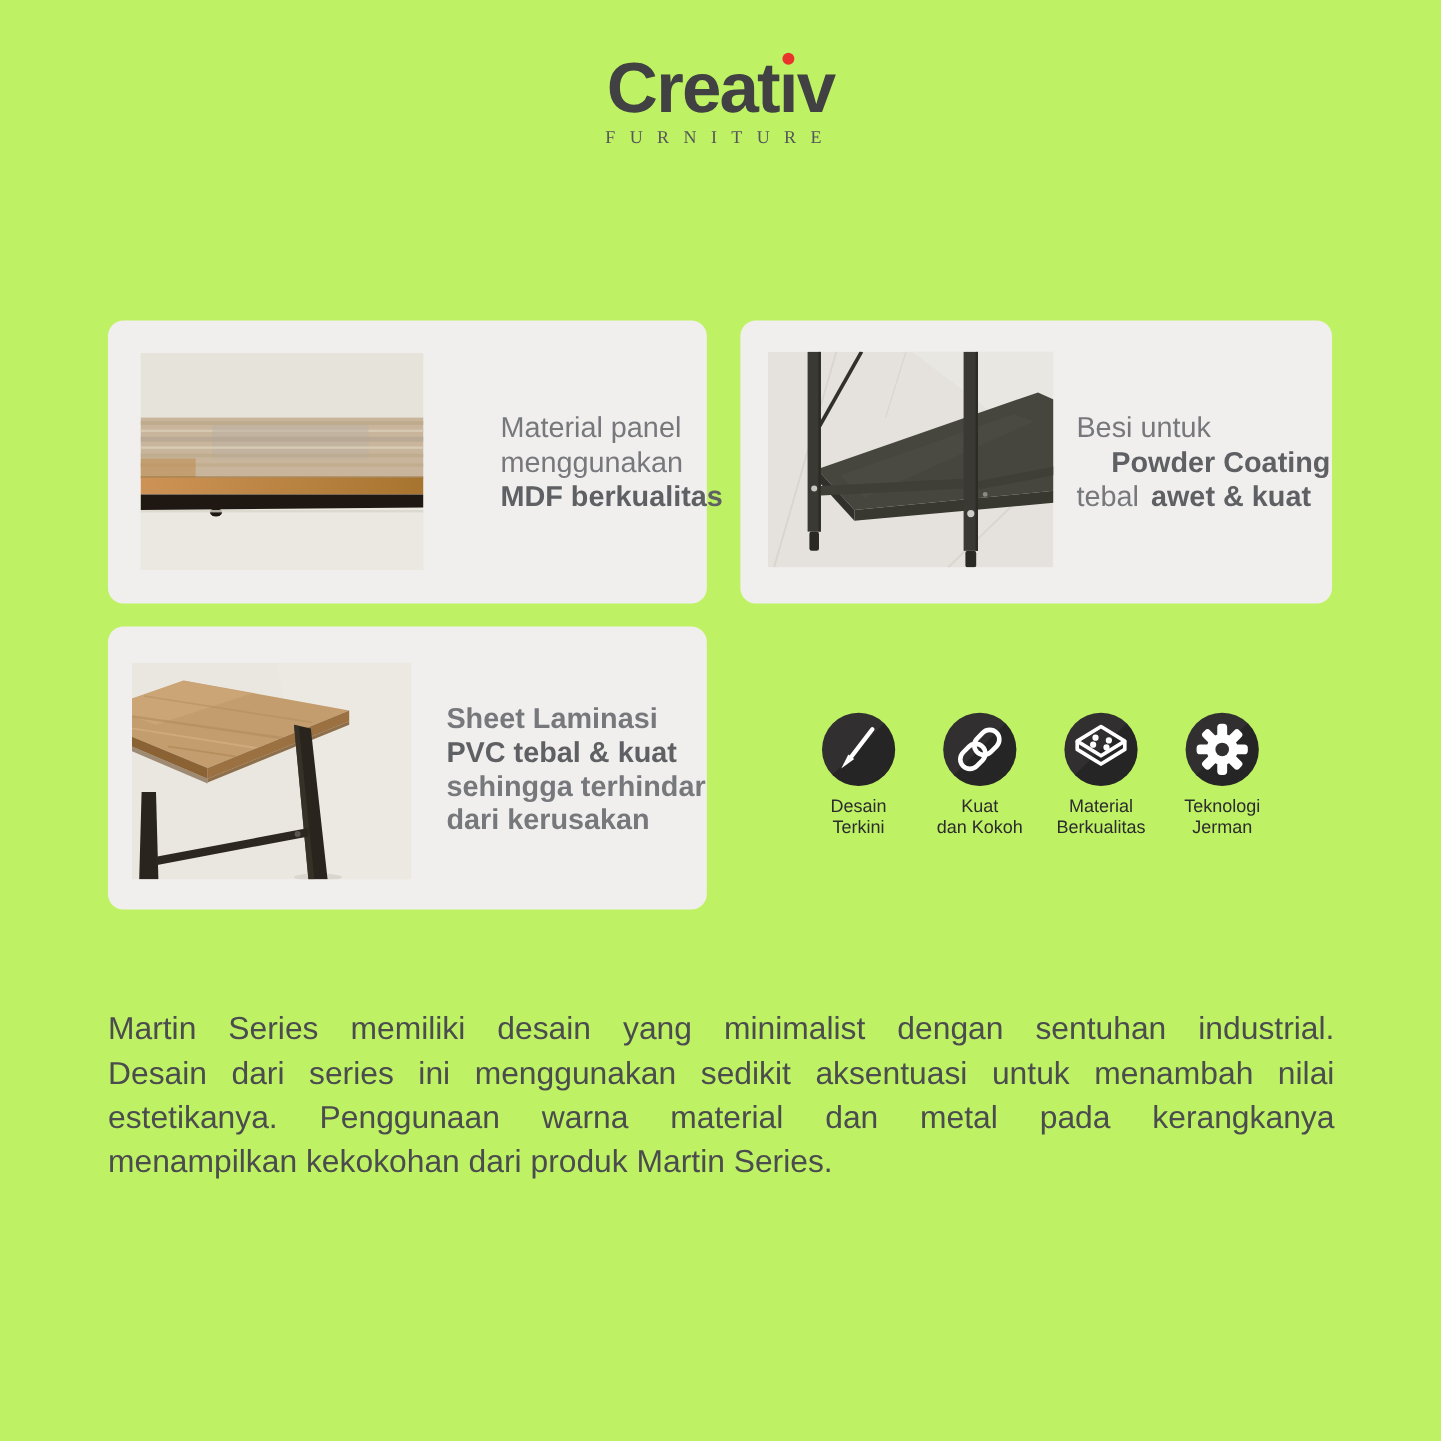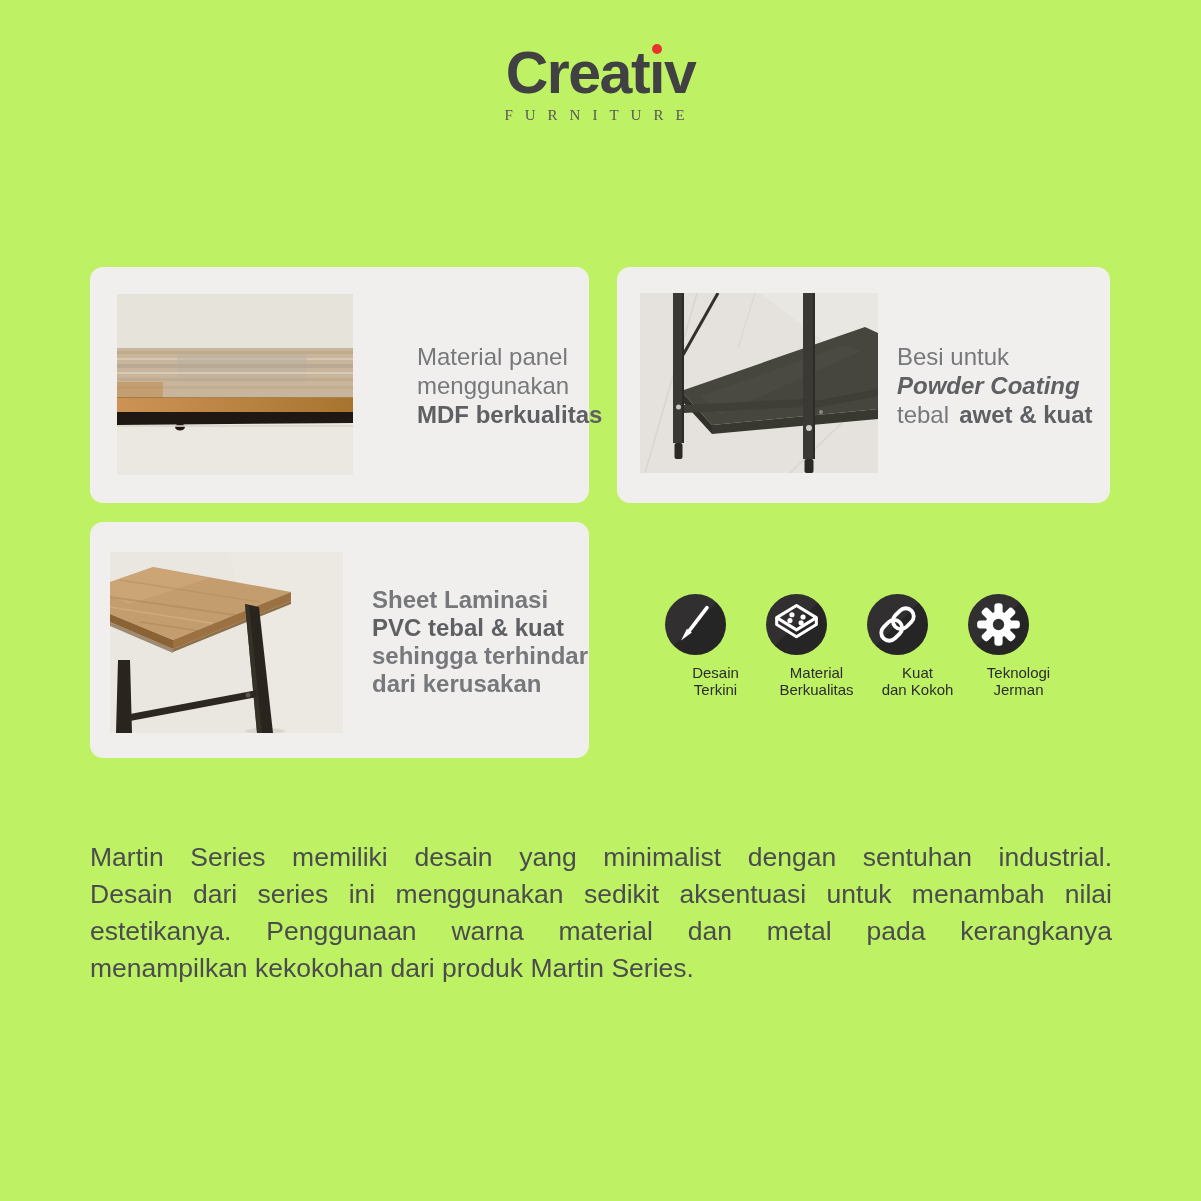--- a/index.html
+++ b/index.html
@@ -37,25 +37,25 @@
   #photo-powder{left:23px;top:26px;width:238px;height:180px;}
   #photo-laminate{left:20px;top:30px;width:233px;height:181px;}
   .photo svg{display:block;width:100%;height:100%;}
   .card-text{position:absolute;}
   #text-mdf{left:285px;top:75px;margin-left:42px;}
   #text-powder{left:280px;top:75px;}
   #text-laminate{left:282px;top:64px;}
   .card-line{font-size:24px;line-height:29px;color:var(--text-reg);white-space:nowrap;}
   #text-laminate .card-line{line-height:28px;font-weight:bold;}
   .t-bold{font-weight:700;color:var(--text-bold);}
-  .t-bi{font-weight:700;font-style:italic;color:var(--text-bold);}
+  .t-bi{font-weight:700;color:var(--text-bold);margin-left:29px;}
   .seg-gap{margin-right:0.42em;}
   
   .features{position:absolute;left:665px;top:594px;display:flex;}
-  .feature{width:101px;display:flex;flex-direction:column;}
+  .feature{width:101px;display:flex;flex-direction:column;align-items:center;}
   .circle{width:61px;height:61px;border-radius:50%;background:var(--circle);position:relative;overflow:hidden;flex:0 0 auto;}
   .circle .lshadow{position:absolute;inset:0;background:linear-gradient(135deg, transparent 49%, rgba(0,0,0,0.22) 50%);}
   .circle svg{position:relative;z-index:2;display:block;width:61px;height:61px;}
   .feature-label{margin-top:10px;text-align:center;font-size:15px;line-height:16.5px;color:var(--label);}
   
   .description{position:absolute;left:90px;top:839px;width:1022px;font-size:26.5px;line-height:37px;color:var(--para);}
   .desc-line{text-align:justify;text-align-last:justify;}
   .desc-line.last{text-align:center;text-align-last:left;}
 </style>
 </head>
@@ -187,47 +187,47 @@
       <div class="feature-label">
         <div>Desain</div>
         <div>Terkini</div>
       </div>
     </div>
 
     <div class="feature">
       <div class="circle">
         <span class="lshadow"></span>
         <svg viewBox="0 0 40 40">
+          <g transform="rotate(45 20 20)">
+            <rect x="14.75" y="7.1" width="10.5" height="15" rx="5.25" fill="none" stroke="#ffffff" stroke-width="2.5"></rect>
+            <rect x="14.75" y="17.9" width="10.5" height="15" rx="5.25" fill="none" stroke="#ffffff" stroke-width="2.5"></rect>
+          </g>
+        </svg>
+      </div>
+      <div class="feature-label">
+        <div>Kuat</div>
+        <div>dan Kokoh</div>
+      </div>
+    </div>
+
+    <div class="feature">
+      <div class="circle">
+        <span class="lshadow"></span>
+        <svg viewBox="0 0 40 40">
           <polygon points="20,7.5 33,15.5 20,23.5 7,15.5" fill="none" stroke="#ffffff" stroke-width="2" stroke-linejoin="round"></polygon>
           <polyline points="7,15.5 7,20 20,28 33,20 33,15.5" fill="none" stroke="#ffffff" stroke-width="2" stroke-linejoin="round"></polyline>
           <circle cx="17" cy="13.6" r="1.7" fill="#ffffff"></circle>
           <circle cx="24.3" cy="15.1" r="1.7" fill="#ffffff"></circle>
           <circle cx="15.7" cy="17.4" r="1.7" fill="#ffffff"></circle>
           <circle cx="23" cy="18.9" r="1.7" fill="#ffffff"></circle>
         </svg>
       </div>
       <div class="feature-label">
         <div>Material</div>
         <div>Berkualitas</div>
-      </div>
-    </div>
-
-    <div class="feature">
-      <div class="circle">
-        <span class="lshadow"></span>
-        <svg viewBox="0 0 40 40">
-          <g transform="rotate(45 20 20)">
-            <rect x="14.75" y="7.1" width="10.5" height="15" rx="5.25" fill="none" stroke="#ffffff" stroke-width="2.5"></rect>
-            <rect x="14.75" y="17.9" width="10.5" height="15" rx="5.25" fill="none" stroke="#ffffff" stroke-width="2.5"></rect>
-          </g>
-        </svg>
-      </div>
-      <div class="feature-label">
-        <div>Kuat</div>
-        <div>dan Kokoh</div>
       </div>
     </div>
 
     <div class="feature">
       <div class="circle">
         <span class="lshadow"></span>
         <svg viewBox="0 0 40 40">
           <g fill="#ffffff">
             <rect x="17.3" y="6" width="5.4" height="28" rx="2" transform="rotate(0 20 20)"></rect>
             <rect x="17.3" y="6" width="5.4" height="28" rx="2" transform="rotate(45 20 20)"></rect>

